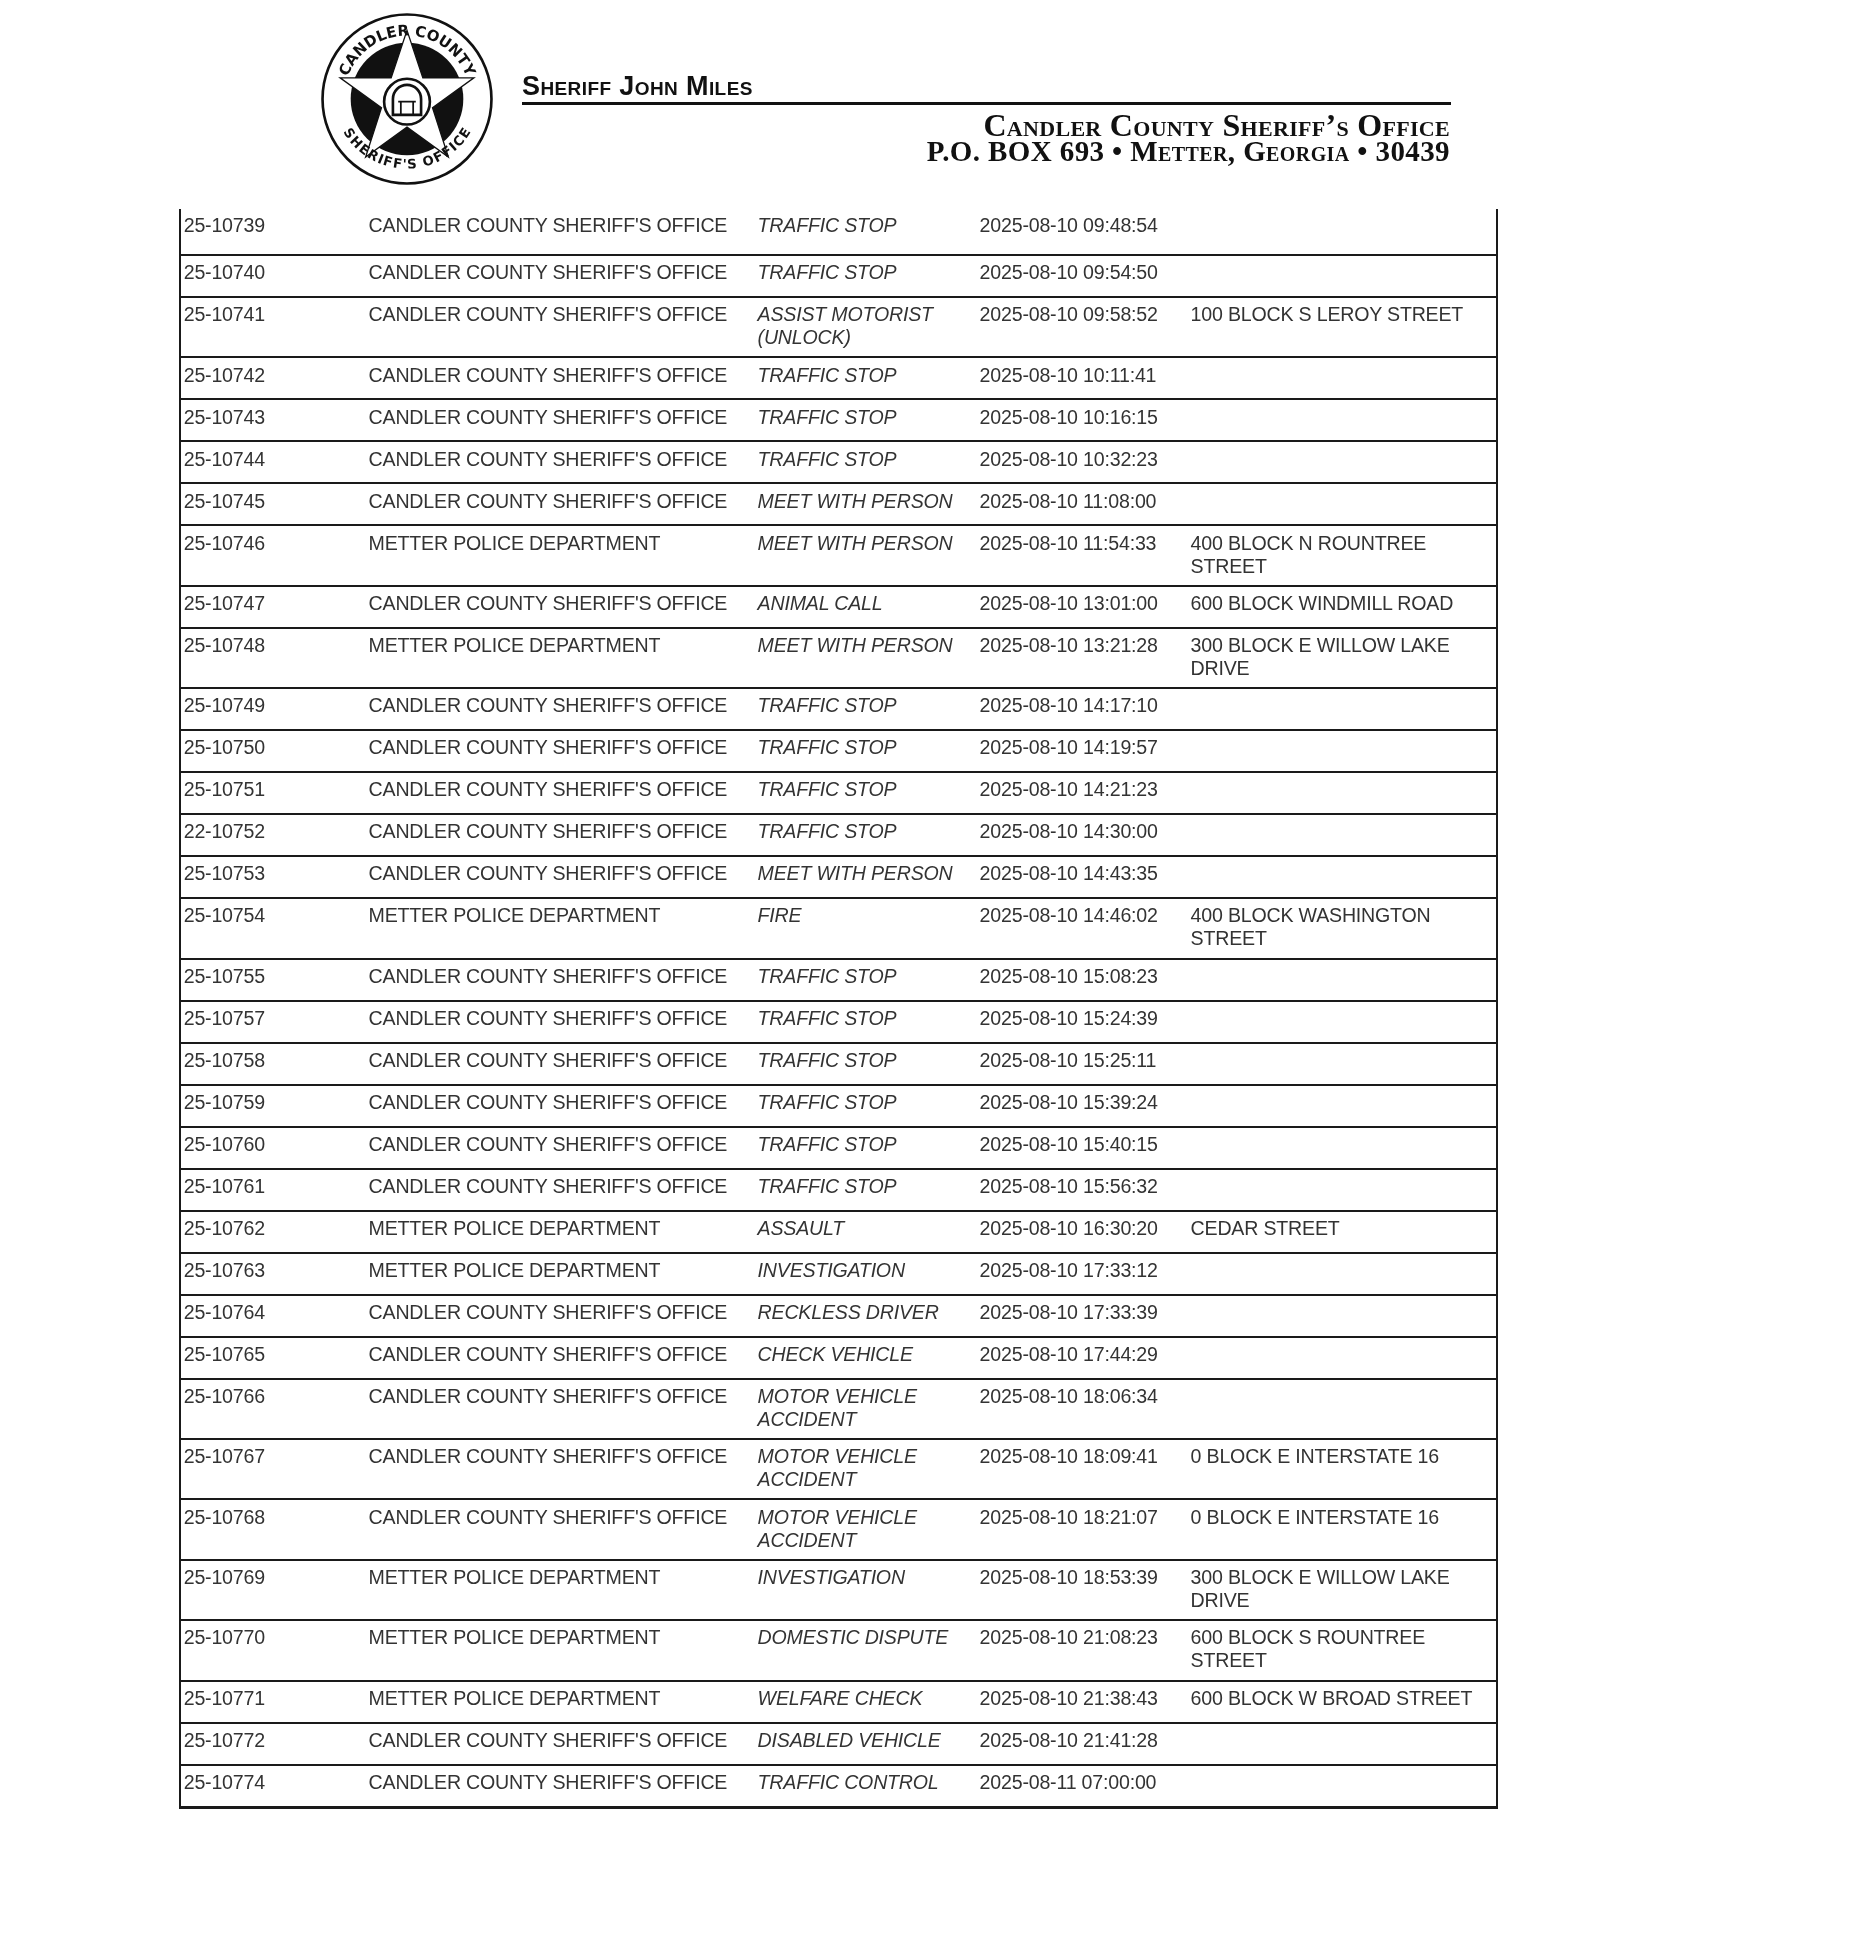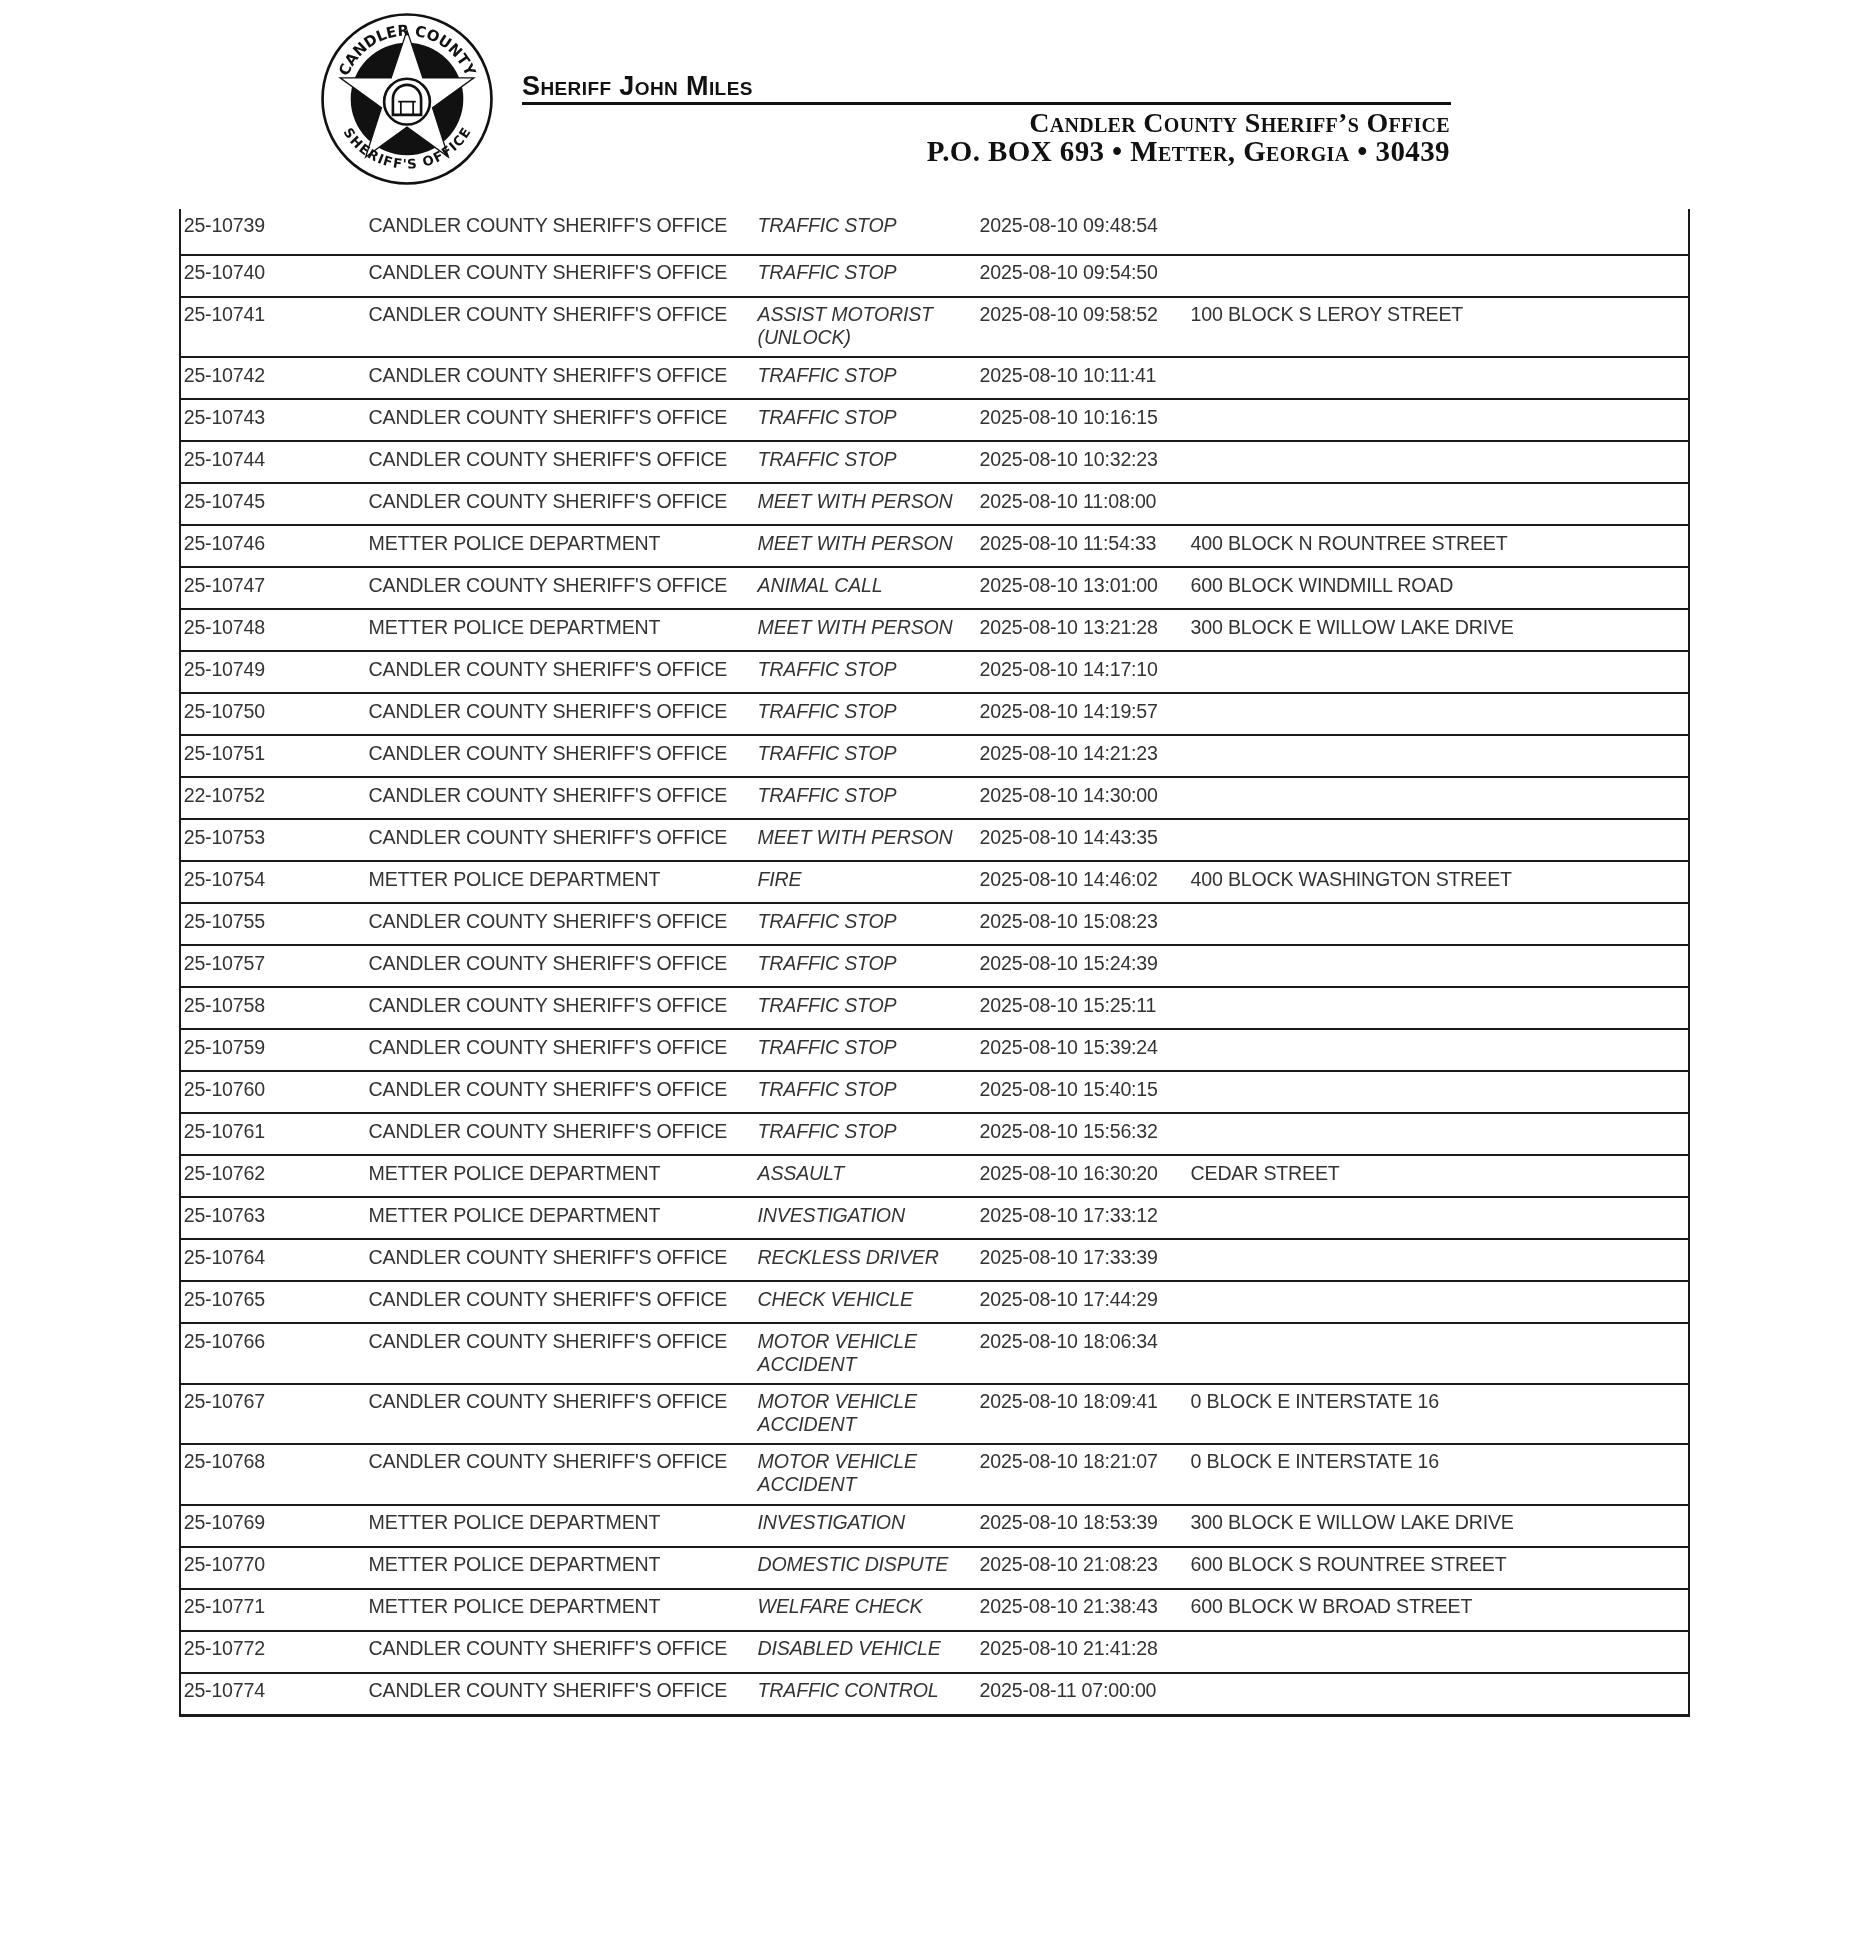--- a/index.html
+++ b/index.html
@@ -6,25 +6,25 @@
   body { width: 1876px; height: 1960px; position: relative; overflow: hidden;
          font-family: "Liberation Sans", sans-serif; color: #2a2a2a; }
 
   
   .logo { position: absolute; left: 319px; top: 10.7px; width: 176px; height: 176px; }
   .sheriff-name { position: absolute; left: 522px; top: 71px; font-family: Liberation Sans, sans-serif;
                   font-weight: bold; font-size: 27px; font-variant: small-caps; letter-spacing: 0.4px; color: #111; }
   .header-rule { position: absolute; left: 522px; top: 102px; width: 929px; height: 2.7px; background: #111; }
   .office-name, .office-address { position: absolute; right: 426px; font-family: "Liberation Serif", serif;
                   font-weight: bold; font-variant: small-caps; color: #111; white-space: nowrap; }
-  .office-name { top: 107px; font-size: 28px; letter-spacing: 0.3px; }
+  .office-name { top: 107px; font-size: 32px; letter-spacing: 0.3px; }
   .office-address { top: 135px; font-size: 29px; letter-spacing: 0.4px; }
 
   
-  .log-table { position: absolute; left: 179px; top: 209px; width: 1511px;
+  .log-table { position: absolute; left: 179px; top: 209px; width: 1319px;
                border-left: 2.7px solid #1a1a1a; border-right: 2.7px solid #1a1a1a;
                border-bottom: 3.6px solid #1a1a1a; box-sizing: border-box; }
   .row { display: flex; border-top: 2.7px solid #1a1a1a; min-height: 42px; box-sizing: border-box; }
   .row:first-child { border-top: none; min-height: 45px; }
   .cell { font-size: 19.6px; line-height: 23px; padding: 5.3px 3.6px 7.1px 3.6px; box-sizing: border-box;
           color: #333; letter-spacing: -0.2px; }
   .c-id { width: 184px; padding-left: 2.7px; }
   .c-agency { width: 389px; }
   .c-type { width: 222px; font-style: italic; }
   .c-time { width: 211px; }

